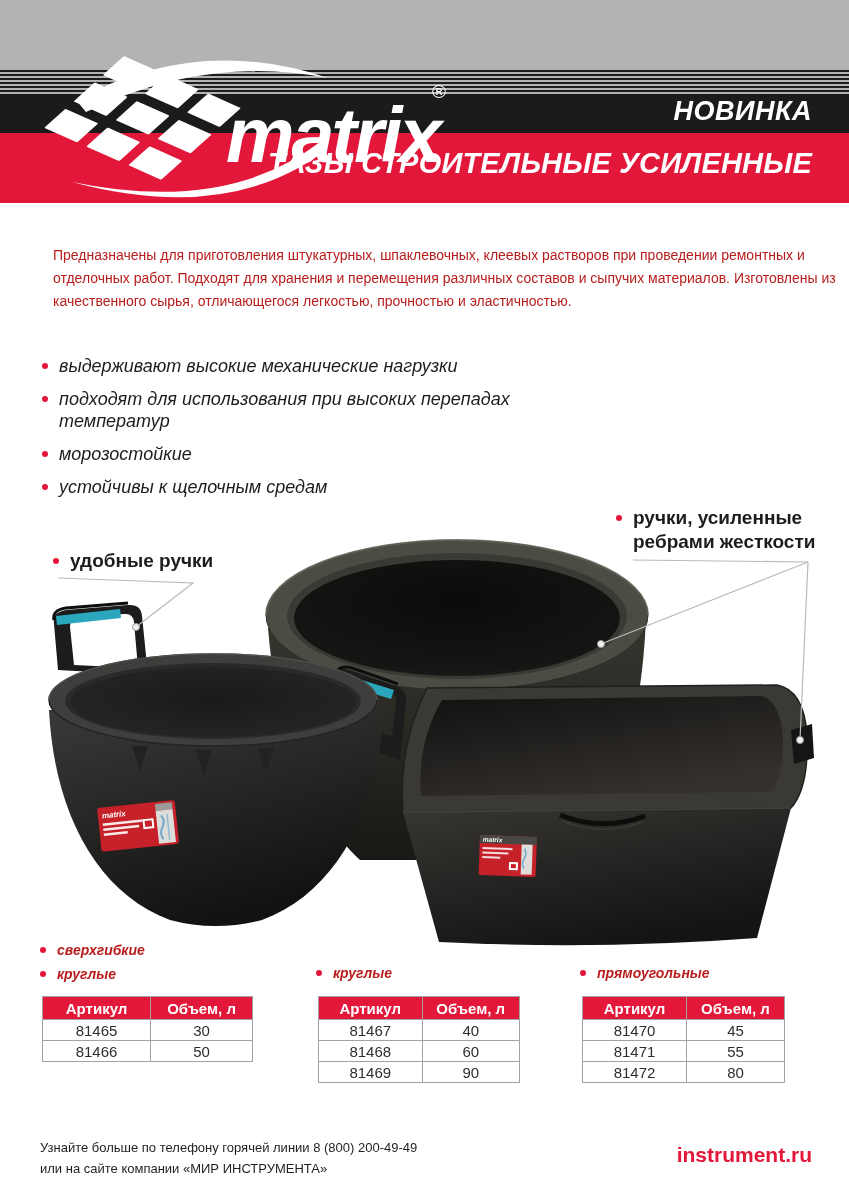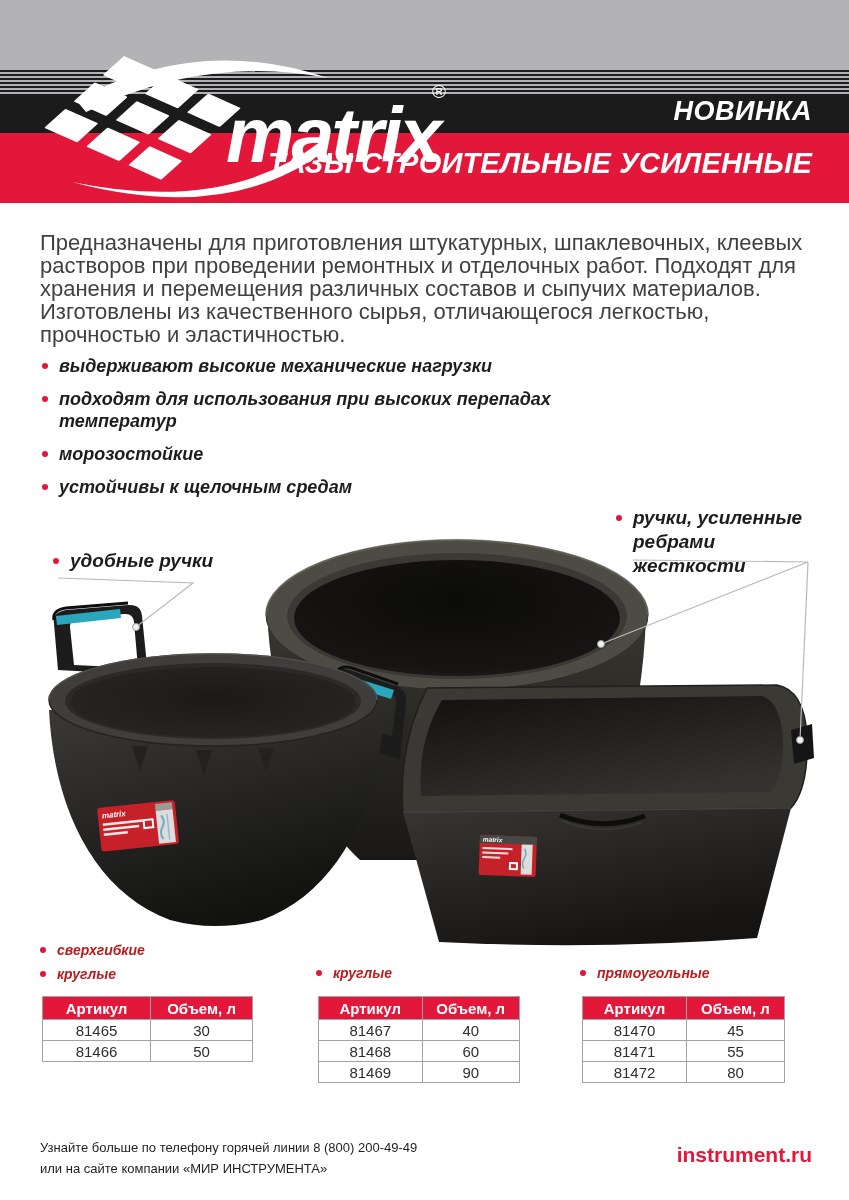--- a/index.html
+++ b/index.html
@@ -10,30 +10,30 @@
   .band-stripes{position:absolute;left:0;top:68px;width:849px;height:26px;
         background:repeating-linear-gradient(to bottom,#b3b3b5 0 2px,#1d1d1f 2px 4px);}
   .band-black{position:absolute;left:0;top:94px;width:849px;height:39px;background:#1b1b1c;}
   .band-red{position:absolute;left:0;top:133px;width:849px;height:70px;background:#e3173a;}
   .logo-svg{position:absolute;left:28px;top:44px;width:440px;height:168px;}
   .badge{position:absolute;right:37px;top:96px;color:#fff;font-size:27px;font-weight:bold;
         font-style:italic;letter-spacing:.5px;}
   .title{position:absolute;right:37px;top:147px;color:#fff;font-size:29px;font-weight:bold;
         font-style:italic;letter-spacing:.2px;}
   
-  .desc{position:absolute;left:40px;top:231px;width:792px;margin:0;font-size:22px;
-        line-height:23px;color:#404040;}
+  .desc{position:absolute;left:40px;top:231px;width:792px;margin:13px;font-size:14px;
+        line-height:23px;color:#b91c1c;}
   
   .features{position:absolute;left:42px;top:355px;width:540px;margin:0;padding:0;list-style:none;
-        font-size:18px;font-weight:bold;font-style:italic;color:#1d1d1d;}
+        font-size:18px;font-weight:normal;font-style:italic;color:#1d1d1d;}
   .features li{position:relative;padding-left:17px;margin-bottom:11px;line-height:22px;}
   .features li::before{content:"";position:absolute;left:0;top:8px;width:6px;height:6px;
         border-radius:50%;background:#e3173a;}
   
-  .callout{position:absolute;font-size:19px;font-weight:bold;font-style:italic;color:#1c1c1c;
+  .callout{position:absolute;font-size:19px;font-weight:bold;color:#1c1c1c;
         line-height:24px;padding-left:17px;}
   .callout::before{content:"";position:absolute;left:0;top:9px;width:6px;height:6px;
         border-radius:50%;background:#e3173a;}
   .callout-left{left:53px;top:549px;}
   .callout-right{left:616px;top:506px;width:196px;}
   
   .products{position:absolute;left:0;top:520px;width:849px;height:430px;}
   
   .seclabels{position:absolute;font-size:14px;font-weight:bold;font-style:italic;color:#b91c1c;}
   .seclabels .lab{position:relative;padding-left:17px;line-height:24px;}

